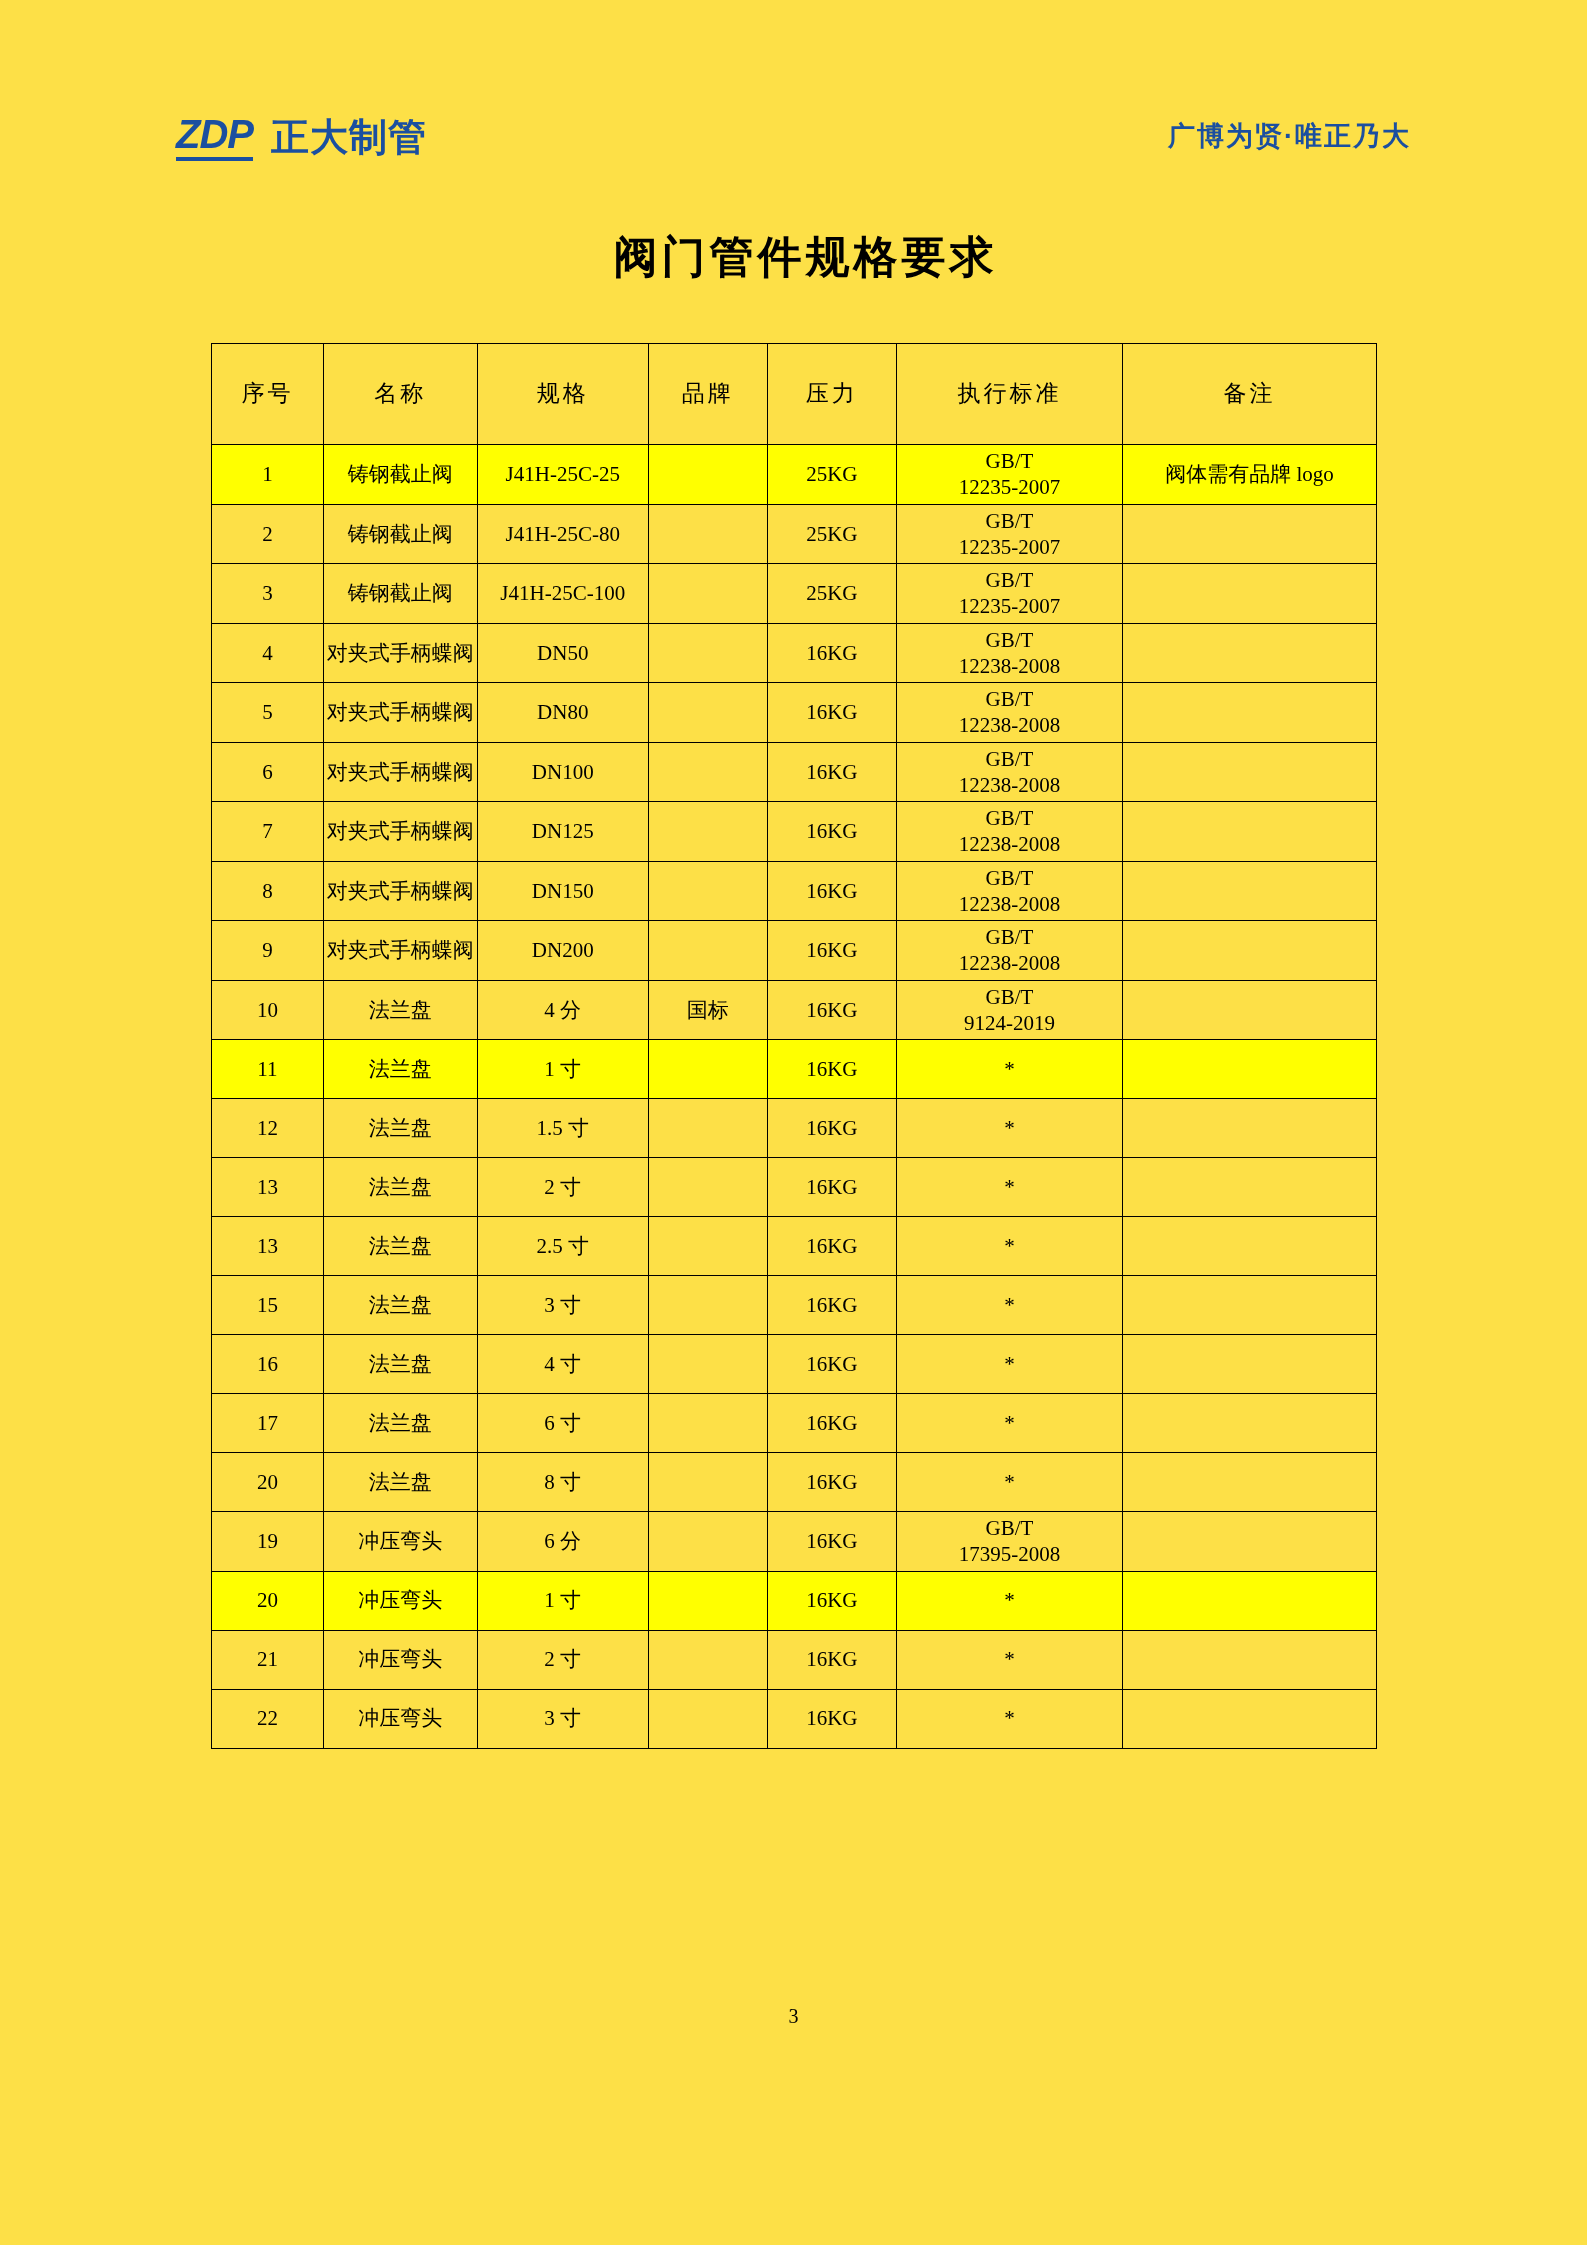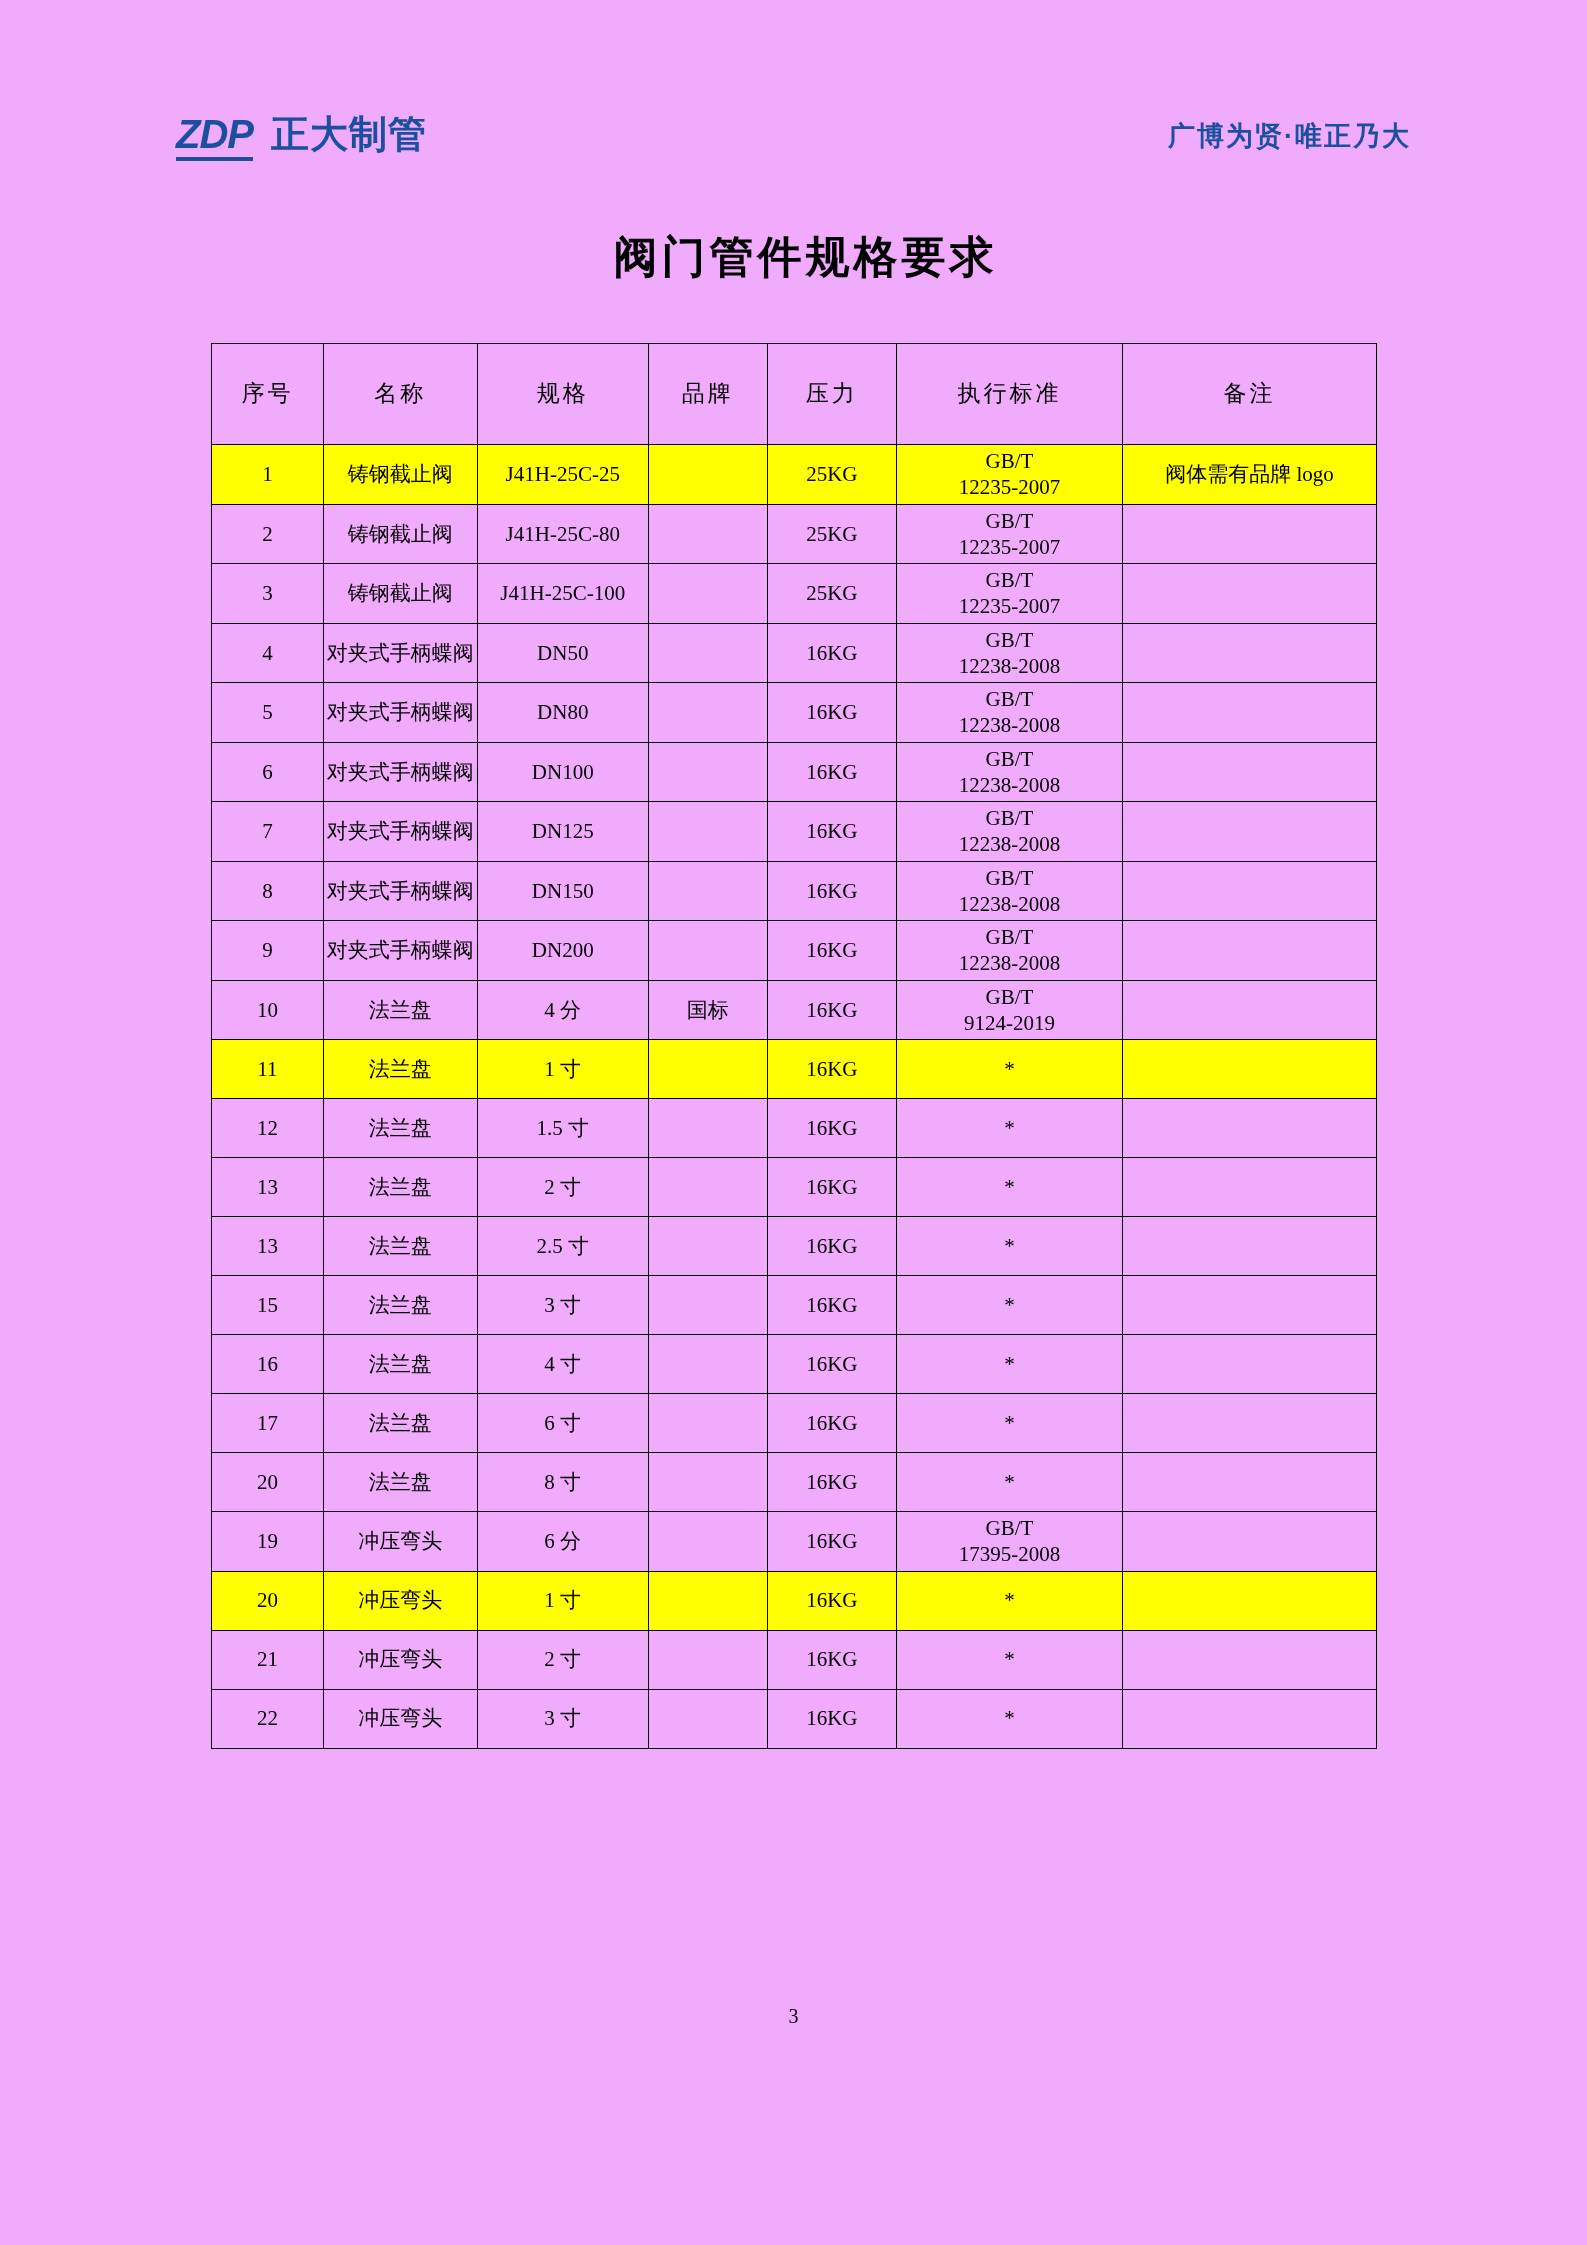--- a/index.html
+++ b/index.html
@@ -6,21 +6,21 @@
     margin: 0;
     padding: 0;
     background: #b0b0b0;
   }
   body {
     font-family: "Liberation Serif", "DejaVu Serif", serif;
   }
   .page {
     width: 1587px;
     height: 2245px;
-    background: #f0abfc;
+    background: #fde047;
     position: relative;
     margin: 0 auto;
     box-sizing: border-box;
     overflow: hidden;
   }
 
   
   .header {
     position: absolute;
     left: 176px;
@@ -48,21 +48,21 @@
     padding-right: 6px;
   }
   .logo-mark .bar {
     display: block;
     height: 4px;
     background: #1b4fa0;
     width: 100%;
     margin-top: 3px;
   }
   .logo-cn {
-    font-family: Liberation Mono, monospace;
+    font-family: Liberation Serif, serif;
     font-weight: bold;
     font-size: 38px;
     color: #1b4fa0;
     margin-left: 12px;
     letter-spacing: 1px;
     line-height: 1;
   }
   .slogan {
     position: absolute;
     right: 0;

